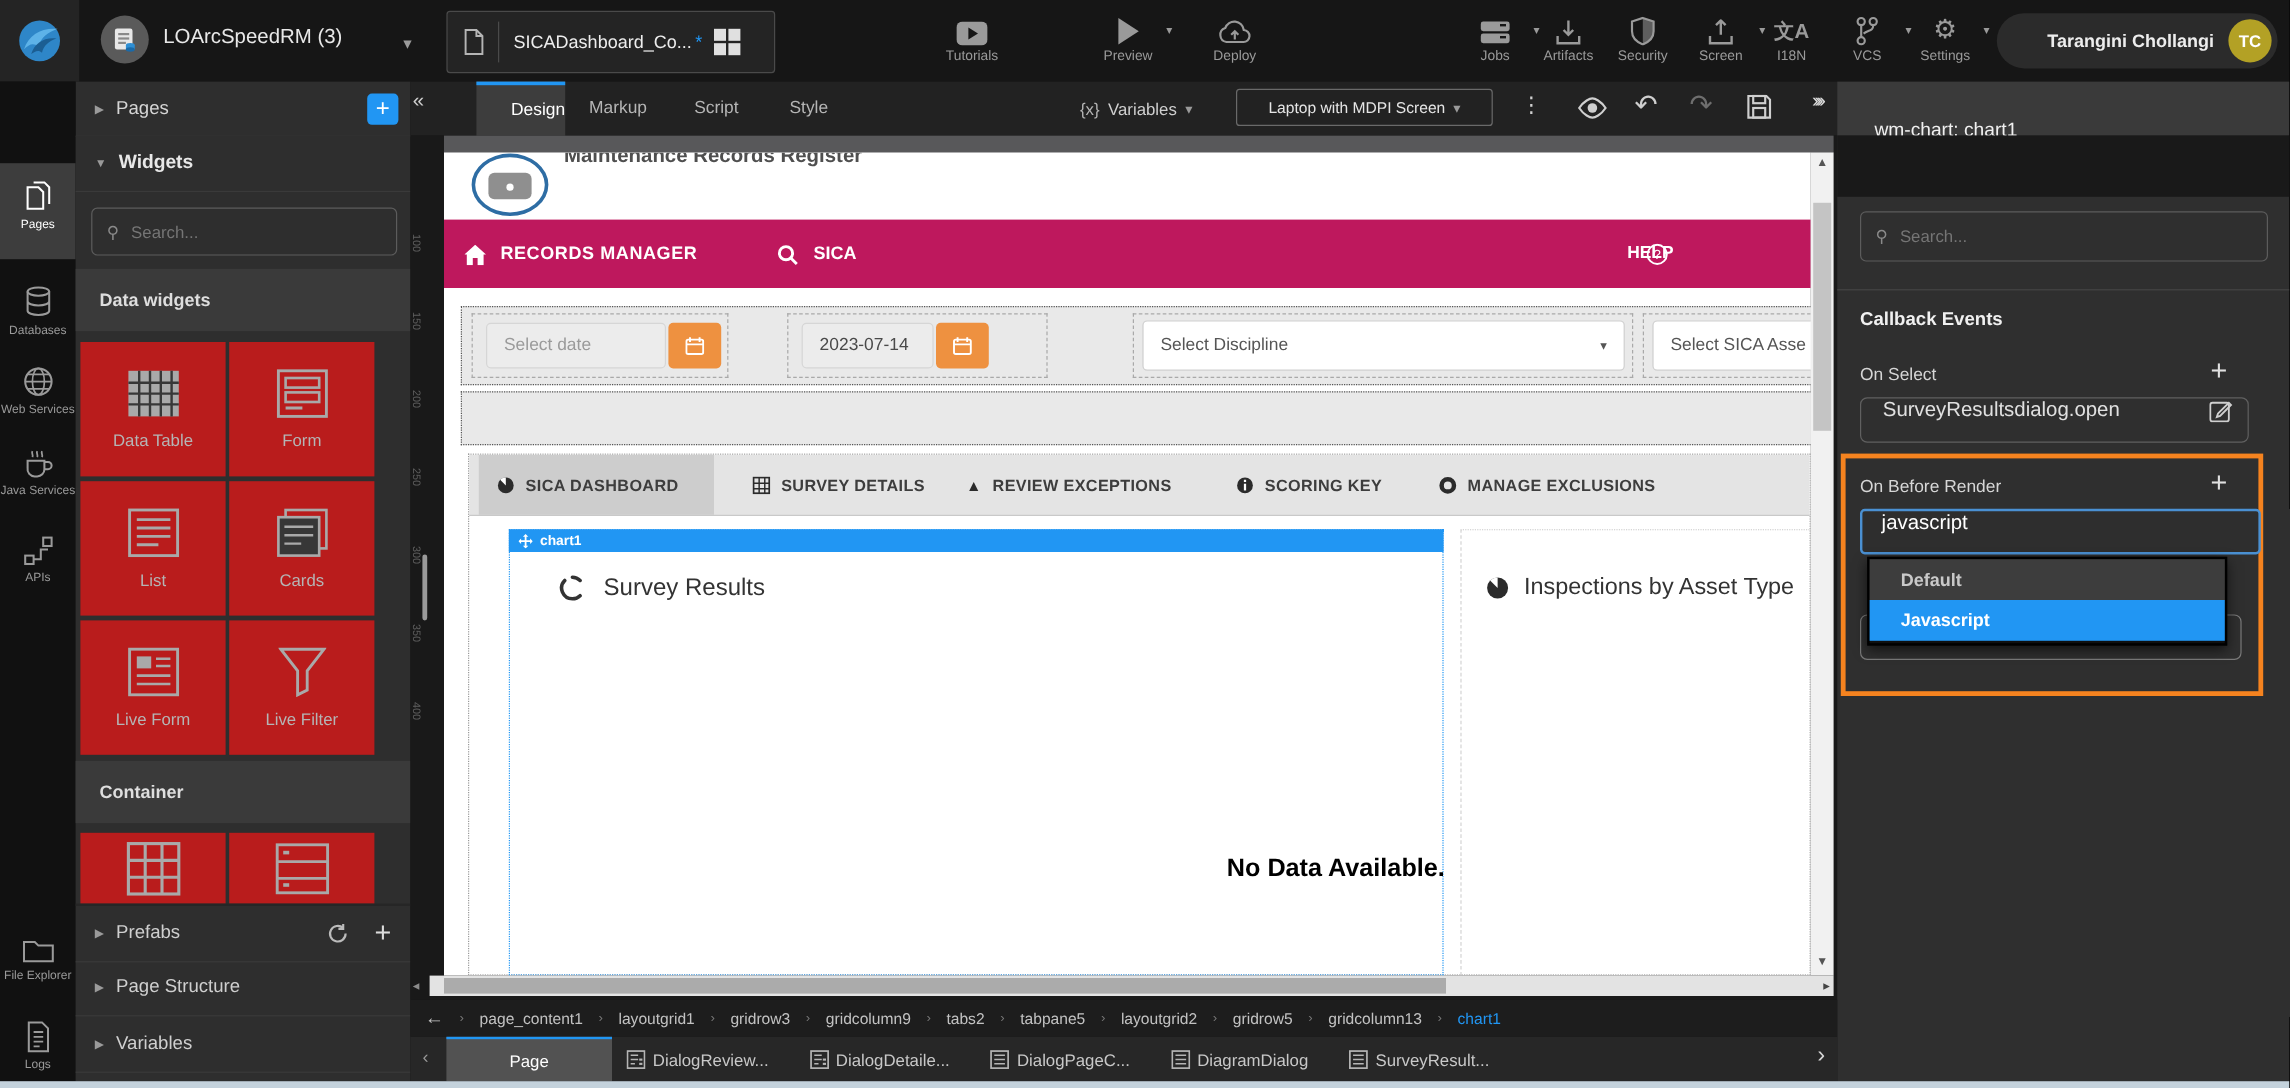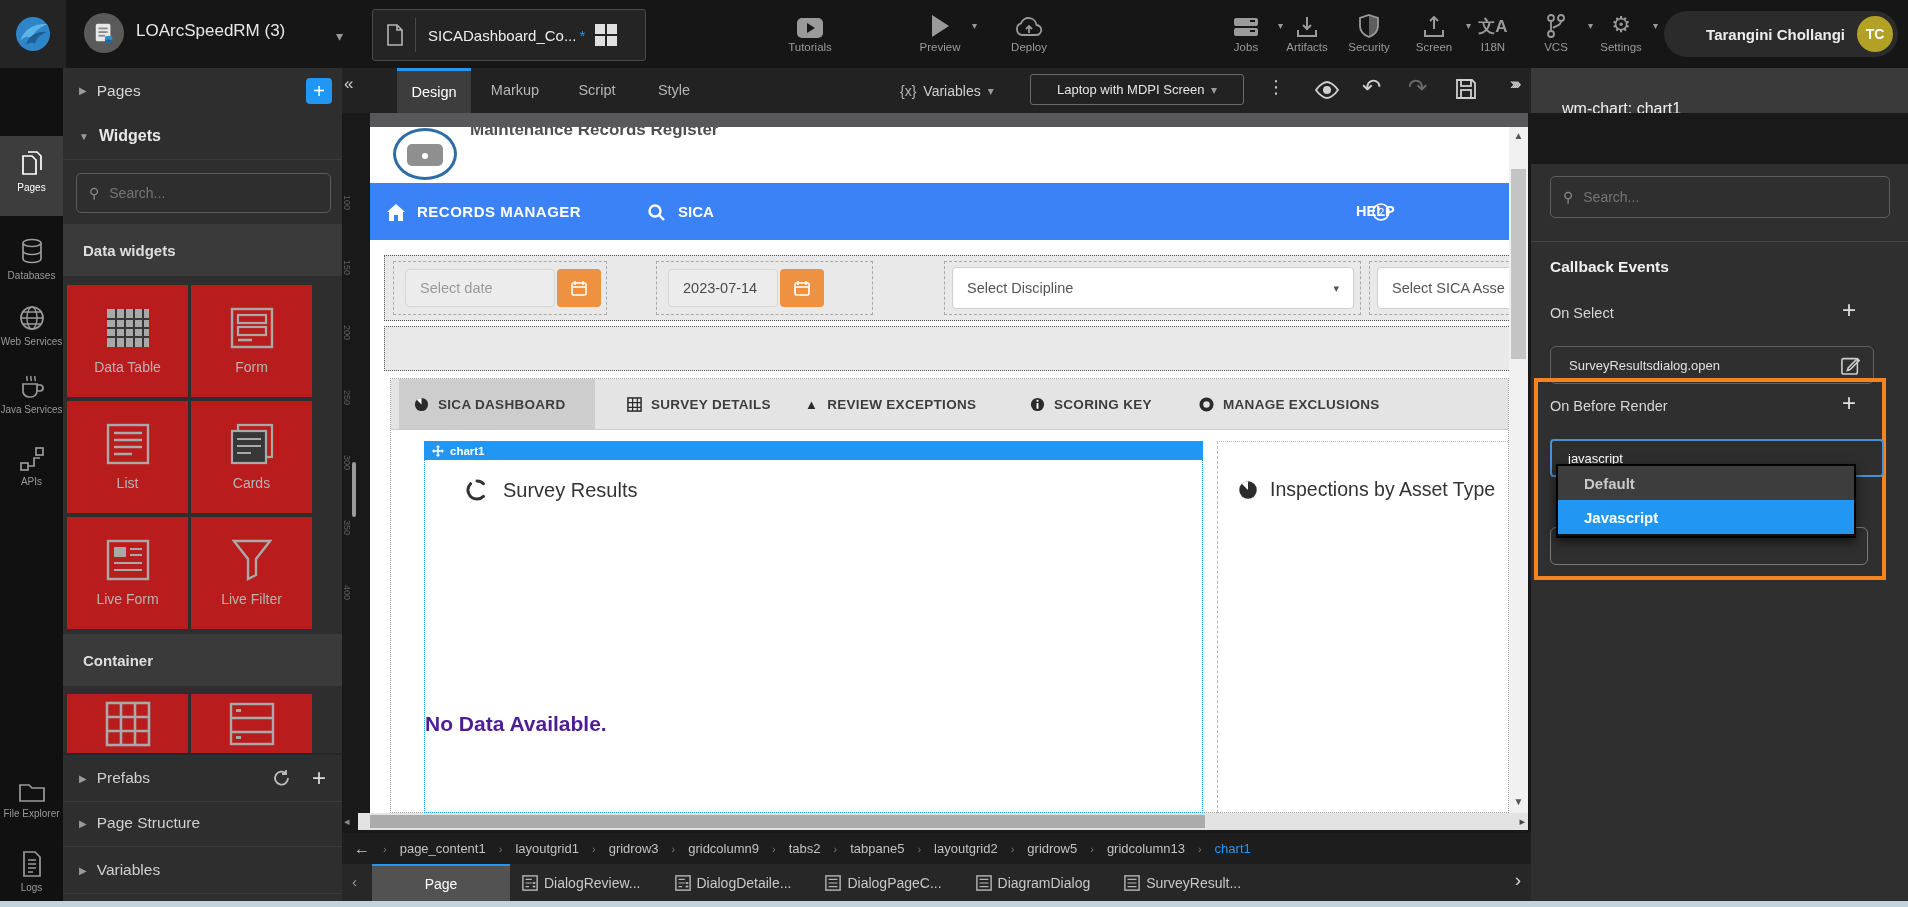--- a/index.html
+++ b/index.html
@@ -39,36 +39,36 @@
   .search-box input{background:transparent;border:none;outline:none;color:#bbb;font-size:14px;font-family:"Liberation Sans",sans-serif;width:70%;}
   .search-box .mag{color:#8a8a8a;margin:0 8px 0 12px;font-size:14px;}
   .wsec-head{position:absolute;left:0;width:279px;height:52px;background:#3a3a3a;color:#dedede;font-size:15px;font-weight:bold;display:flex;align-items:center;padding-left:20px;box-sizing:border-box;}
   .wcell{position:absolute;width:121px;height:112px;background:#b91c1c;display:flex;flex-direction:column;align-items:center;justify-content:center;color:#b5b5b5;font-size:14px;}
   .wcell svg{margin-bottom:10px;}
   
   .canvas-bg{left:342px;top:113px;width:1189px;height:720px;background:#191919;}
   .ruler-mark{position:absolute;color:#5f5f5f;font-size:9px;transform:rotate(90deg);transform-origin:left top;}
   .page{left:370px;top:127px;width:1139px;height:686px;background:#fff;overflow:hidden;}
   .grayband{left:370px;top:113px;width:1158px;height:14px;background:#58585a;}
-  .navy{position:absolute;background:#3b82f6;color:#fff;}
+  .navy{position:absolute;background:#be185d;color:#fff;}
   .dotted{border:1px dotted #555;}
   .dashedg{border:1px dashed #a9a9a9;}
   .canvas-input{position:absolute;border-radius:4px;font-size:14.5px;display:flex;align-items:center;padding-left:14px;box-sizing:border-box;}
   .orange-btn{position:absolute;width:44px;background:#ee9140;border-radius:4px;display:flex;align-items:center;justify-content:center;}
   .ctab{position:absolute;top:0;height:50px;display:flex;align-items:center;color:#3d3d3d;font-size:13.5px;font-weight:600;letter-spacing:.3px;}
   .ctab .cticon{margin:0 9px 0 15px;display:flex;}
   .vscroll{left:1509px;top:127px;width:19px;height:686px;background:#f1f1f1;}
   .hscroll-track{left:358px;top:813px;width:1170px;height:17px;background:#e3e3e3;}
   .hscroll-thumb{left:370px;top:815px;width:835px;height:13px;background:#ababab;}
   
   .rpanel{left:1531px;top:113px;width:377px;height:788px;background:#2f2f2f;}
   .ricon-strip{left:1531px;top:113px;width:377px;height:51px;background:#191919;}
   .rlabel14{color:#d6d6d6;font-size:14.5px;}
   .plus{color:#e0e0e0;font-size:24px;font-weight:300;line-height:20px;}
-  .rbox{position:absolute;border:1px solid #606060;border-radius:6px;display:flex;align-items:center;color:#e0e0e0;font-size:13px;box-sizing:border-box;margin-top:15px;}
+  .rbox{position:absolute;border:1px solid #606060;border-radius:6px;display:flex;color:#e0e0e0;font-size:17px;box-sizing:border-box;}
   .ddl-item{position:absolute;left:0;width:100%;height:34px;display:flex;align-items:center;padding-left:26px;box-sizing:border-box;font-weight:bold;font-size:15px;}
   
   .bcrumb{left:342px;top:833px;width:1189px;height:31px;background:#1d1d1d;display:flex;align-items:center;gap:13px;padding-left:12px;box-sizing:border-box;}
   .bcrumb .bi{color:#c2c2c2;font-size:13px;white-space:nowrap;}
   .bcrumb .sep{color:#787878;font-size:11px;}
   .btabs{left:342px;top:864px;width:1189px;height:37px;background:#272727;}
   .btab-item{display:flex;align-items:center;gap:6px;color:#c8c8c8;font-size:14px;}
   .footer{left:0;top:901px;width:1908px;height:6px;background:#c4d2dc;}
   svg{display:block;}
 </style>
@@ -211,21 +211,21 @@
   </div>
 
   <div class="abs lp-header flex">
     <span class="tri">▶</span>
     <span style="color:#d5d5d5;font-size:15.5px;">Pages</span>
     <div style="position:absolute;left:243px;top:10px;width:26px;height:26px;background:#2196f3;border-radius:4px;color:#fff;font-size:20px;display:flex;align-items:center;justify-content:center;">+</div>
   </div>
 
   <div class="abs row2">
     <div class="abs" style="left:2px;top:6px;color:#cfcfcf;font-size:17px;">«</div>
-    <div class="dtab active" style="left:55px;width:74px;">Design</div>
+    <div class="dtab active" style="left:55px;width:74px;text-align:right;">Design</div>
     <div class="dtab" style="left:140px;width:66px;">Markup</div>
     <div class="dtab" style="left:226px;width:58px;">Script</div>
     <div class="dtab" style="left:305px;width:54px;">Style</div>
     <div class="abs flex" style="left:558px;top:0;height:45px;color:#cfcfcf;font-size:14px;gap:7px;">
       <span style="color:#b5b5b5;">{x}</span>
       <span>Variables</span>
       <span class="caret">▾</span>
     </div>
     <div class="abs flex" style="left:688px;top:6px;width:214px;height:31px;border:1px solid #6a6a6a;border-radius:3px;justify-content:space-between;padding:0 26px;box-sizing:border-box;">
       <span style="color:#e5e5e5;font-size:13px;">Laptop with MDPI Screen</span>
@@ -524,21 +524,21 @@
               <path d="M8 0l3 3H9v4h4V5l3 3-3 3V9H9v4h2l-3 3-3-3h2V9H3v2L0 8l3-3v2h4V3H5z" fill="#fff"></path>
             </svg>
           <span style="color:#fff;font-size:11.5px;font-weight:bold;">chart1</span>
         </div>
         <div class="abs flex" style="left:40px;top:36px;gap:14px;">
           <svg width="24" height="24" viewBox="0 0 24 24">
               <path d="M12 3a9 9 0 016.4 2.7M12 21a9 9 0 01-6.4-15.3M18.4 18.4A9 9 0 0112 21" fill="none" stroke="#333" stroke-width="3" stroke-linecap="round"></path>
             </svg>
           <span style="font-size:20px;color:#333;">Survey Results</span>
         </div>
-        <div class="abs" style="left:0;top:270px;width:779px;text-align:left;font-size:21px;font-weight:bold;color:#4c1d95;">No Data Available.</div>
+        <div class="abs" style="left:0;top:270px;width:779px;text-align:right;font-size:21px;font-weight:bold;color:#000000;">No Data Available.</div>
       </div>
 
       <div class="abs" style="left:826px;top:62px;width:291px;height:372px;border-left:1px dashed #b5b5b5;border-top:1px dotted #bbb;box-sizing:border-box;">
         <div class="abs flex" style="left:20px;top:36px;gap:12px;">
           <svg width="20" height="20" viewBox="0 0 16 16">
               <circle cx="8" cy="8" r="7" fill="#2b2b2b"></circle>
               <path d="M8 8V1a7 7 0 00-5 2z" fill="#fff"></path>
             </svg>
           <span style="font-size:19.5px;color:#333;white-space:nowrap;">Inspections by Asset Type</span>
         </div>

